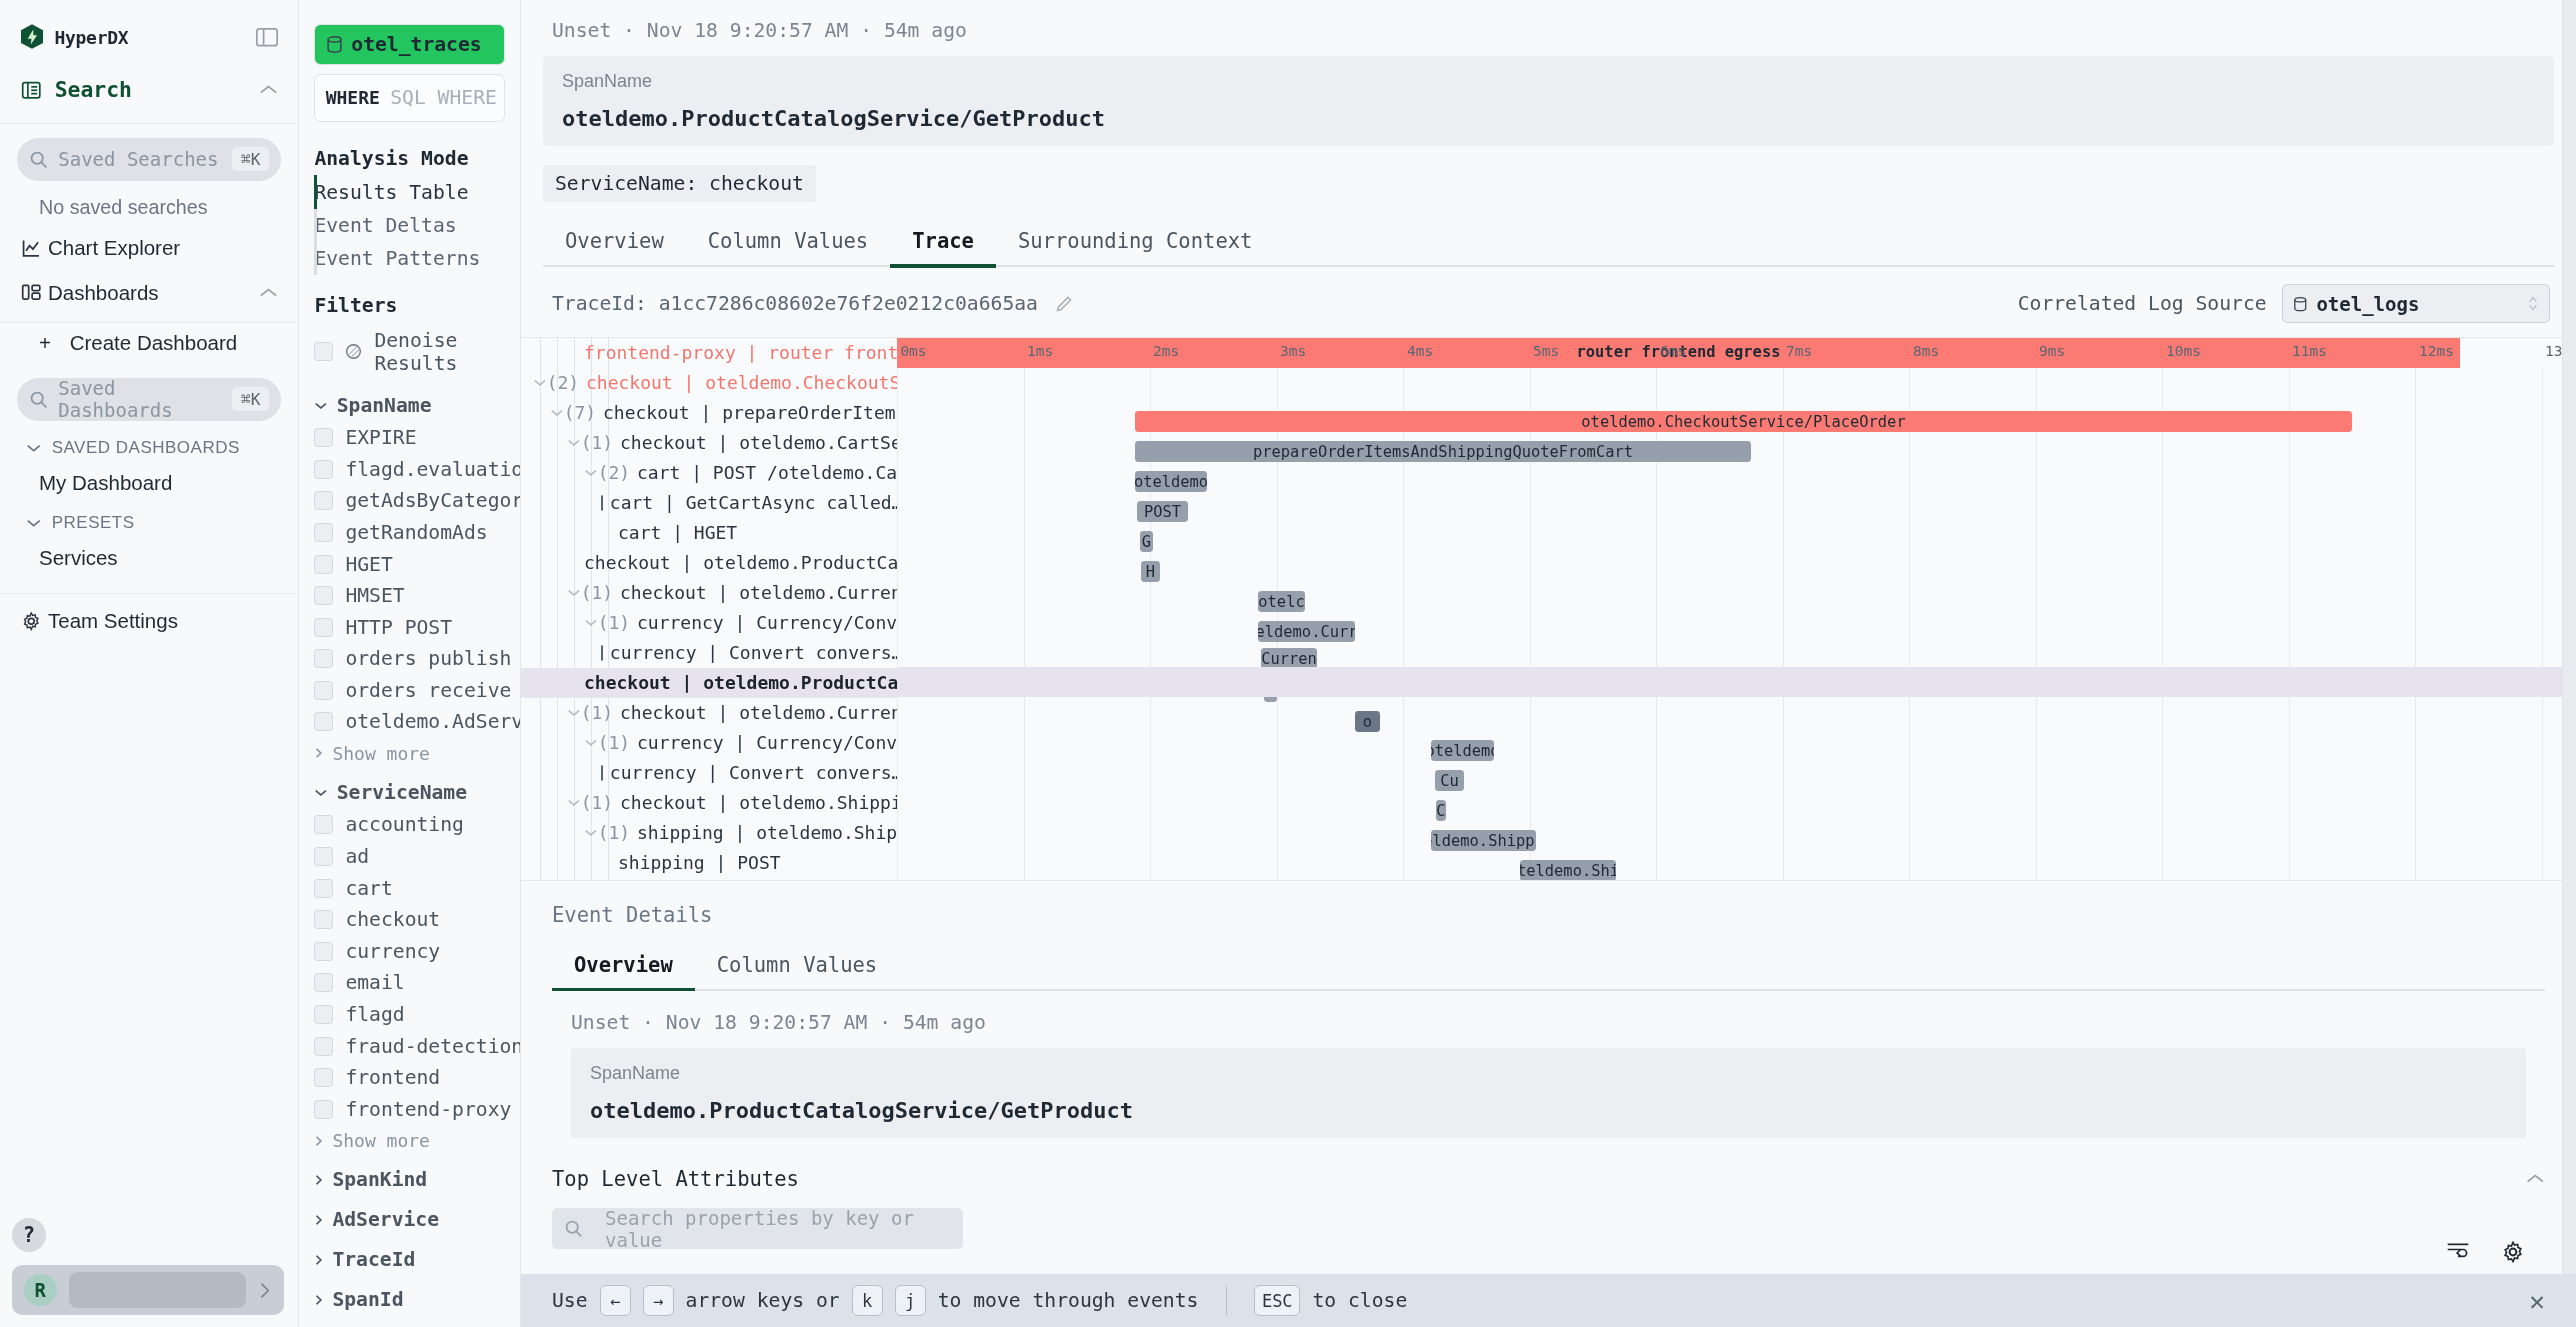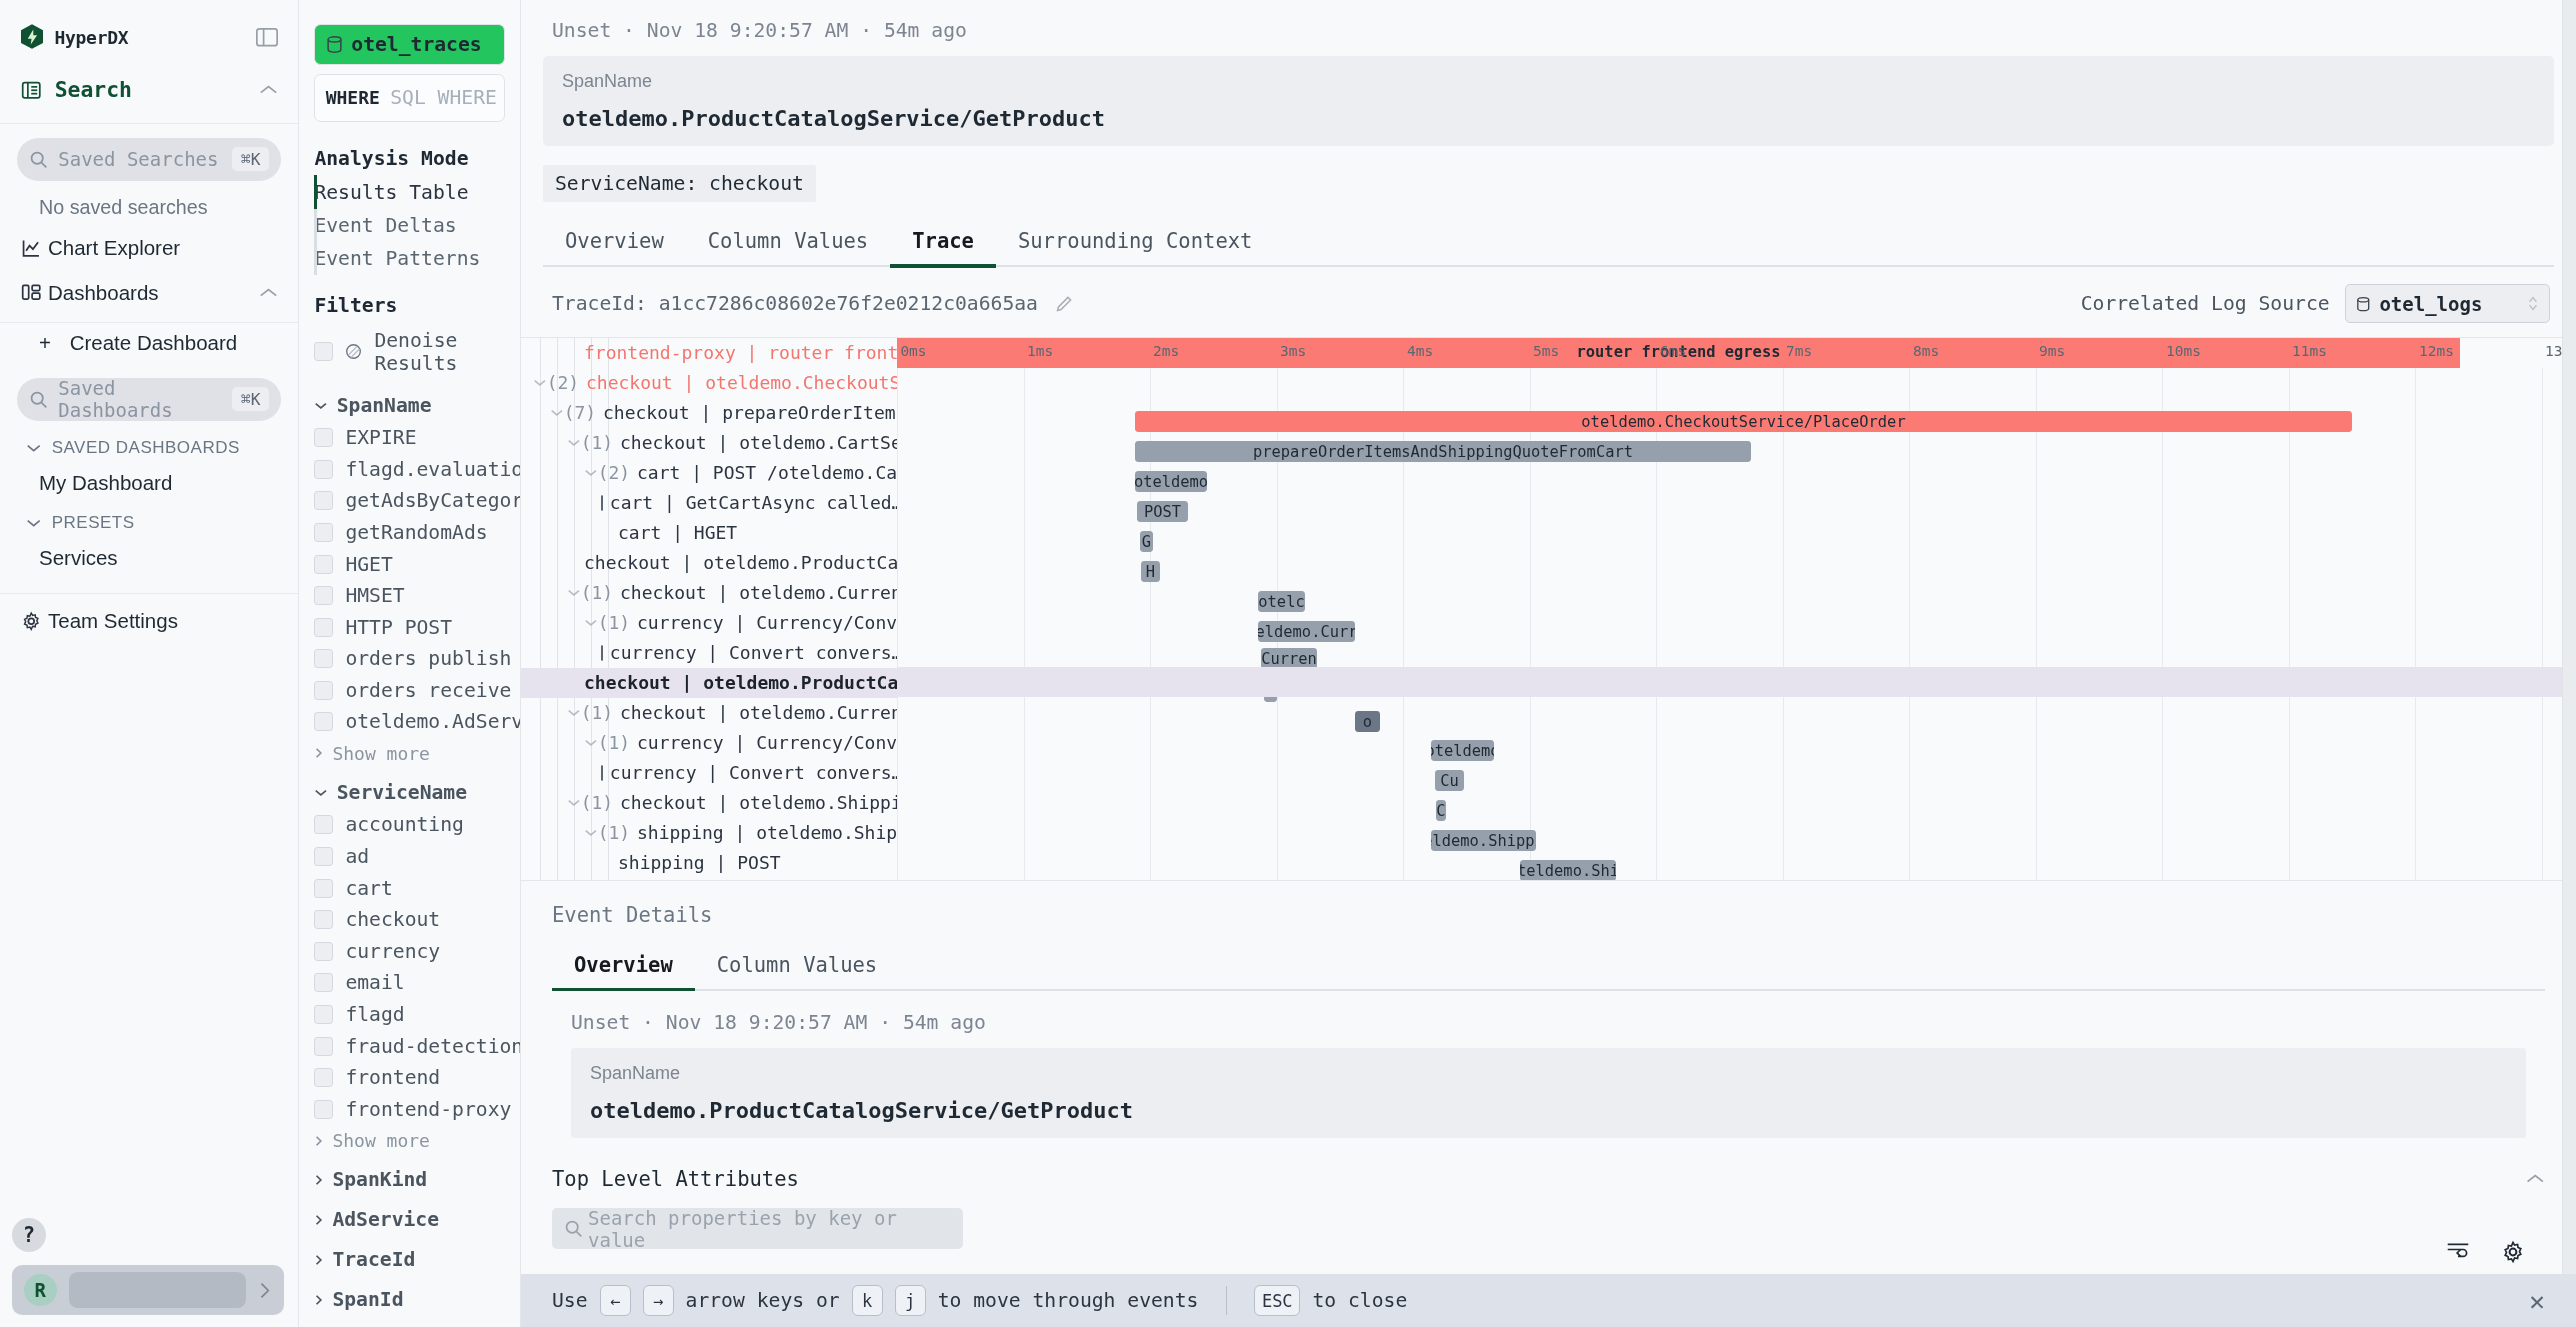--- a/index.html
+++ b/index.html
@@ -112,21 +112,21 @@
   .tab { padding:12px 22px; color:#4b5560; font-size:20.5px; position:relative; }
   .tab.active { font-weight:bold; color:#141a20; }
   .tab.active::after { content:""; position:absolute; left:0; right:0; bottom:-2.6px; height:3.4px; background:#0f5132; }
 
   .traceid-row { display:flex; align-items:center; padding:17px 26px 13.7px 31px; }
   .traceid { color:#5a6672; font-size:19.7px; }
   .pencil { margin-left:17px; opacity:.5; }
   .corr { margin-left:auto; display:flex; align-items:center; gap:15.4px; }
   .corr-lbl { color:#4b5560; font-size:19.7px; }
   .corr-sel {
-    width:205px; height:39px; border:0.9px solid #ccd2d8; border-radius:5.1px; background:#eceef1;
+    width:268px; height:39px; border:0.9px solid #ccd2d8; border-radius:5.1px; background:#eceef1;
     display:flex; align-items:center; gap:8.6px; padding:0 10.3px; font-weight:bold; font-size:19px;
   }
   .corr-sel .carets { margin-left:auto; opacity:.5; font-size:13.7px; line-height:.8; }
 
   
   .wf-wrap { border-top:0.9px solid #e3e7ea; border-bottom:0.9px solid #e3e7ea; position:relative; height:544px; display:flex; background:#f9fafb; }
   .wf-tree { width:376px; min-width:376px; position:relative; overflow:hidden; }
   .wf-chart { flex:1; position:relative; overflow:hidden; }
   .wf-row { height:30px; display:flex; align-items:center; white-space:nowrap; font-size:18px; position:relative; }
   .wf-row.sel { background:#e6e3ee; }
@@ -154,21 +154,21 @@
   .ed { padding:22px 31px 0 31px; }
   .ed-title { color:#6b7684; font-size:20.5px; }
   .ed-tabs { display:flex; margin-top:13.7px; border-bottom:2.6px solid #dde2e7; }
   .ed-meta { padding:20.5px 0 0 19px; color:#7c8591; font-size:19.7px; }
   .ed-span { margin:13.7px 19px 0 19px; background:#eceef1; border-radius:3.4px; padding:15.4px 19px; }
   .tla { display:flex; align-items:center; padding:29px 31px 0 31px;justify-content:center; }
   .tla-t { font-size:20.5px; }
   .tla-chev { margin-left:auto; opacity:.55; }
   .prop-search {
     margin:17px 44px 0 31px; width:411px; height:41px; background:#e1e4e8; border-radius:5.1px;
-    display:flex; align-items:center; gap:5px; padding:0 12px; color:#9aa3ad; font-size:19px;
+    display:flex; align-items:center; gap:22px; padding:0 12px; color:#9aa3ad; font-size:19px;
   }
   .tool-icons { position:absolute; right:51px; bottom:63px; display:flex; gap:31px; }
 
   .hintbar {
     position:absolute; left:0; right:0; bottom:0; height:53px; background:#dde2ea;
     display:flex; align-items:center; gap:12px; padding:0 31px; font-size:19.7px; color:#2b3440;
   }
   .key {
     min-width:31px;height:31px;border:0.9px solid #b7bfcb;border-radius:6px;background:#eef1f5;
     display:flex;align-items:center;justify-content:center;font-size:17px;padding:0 6.8px;

